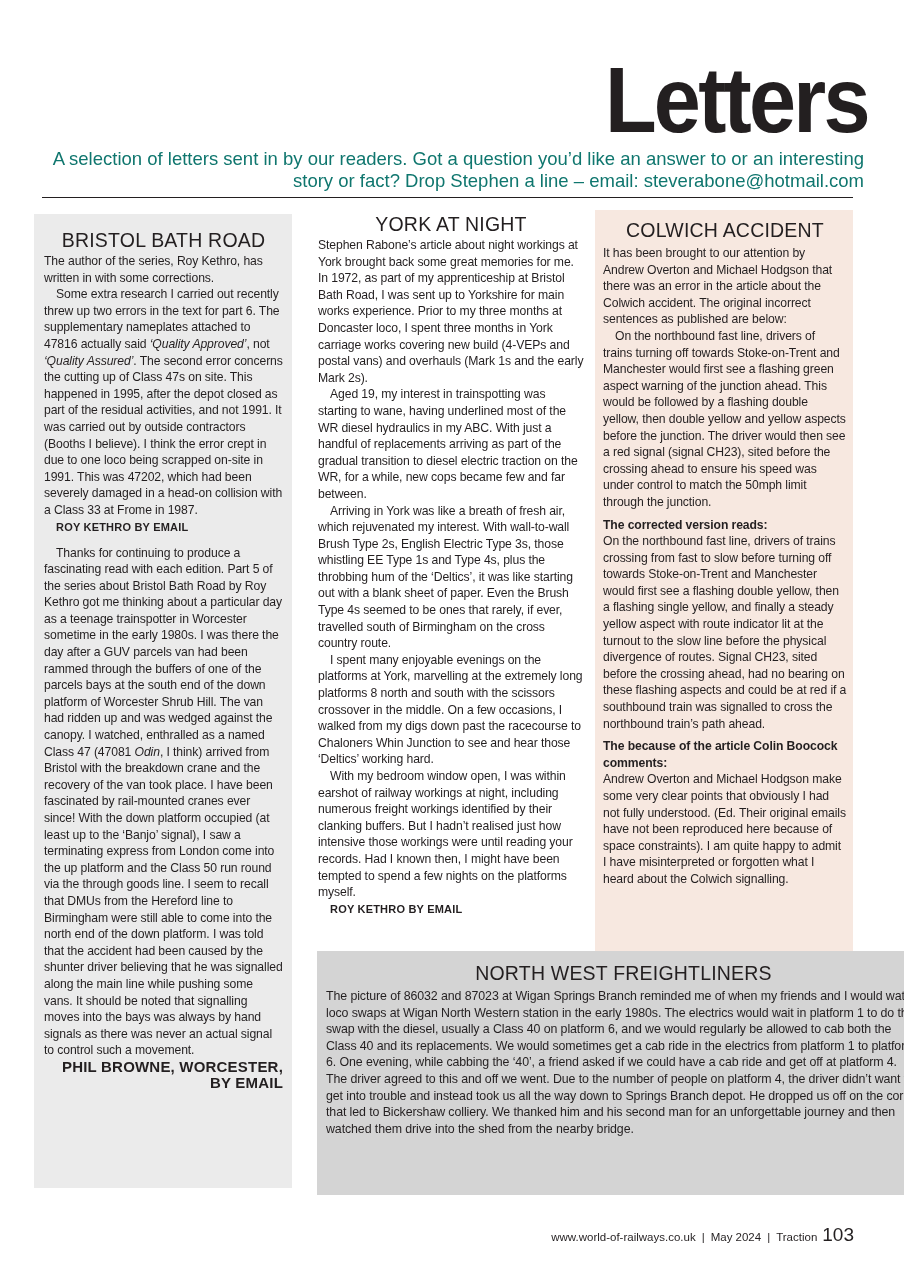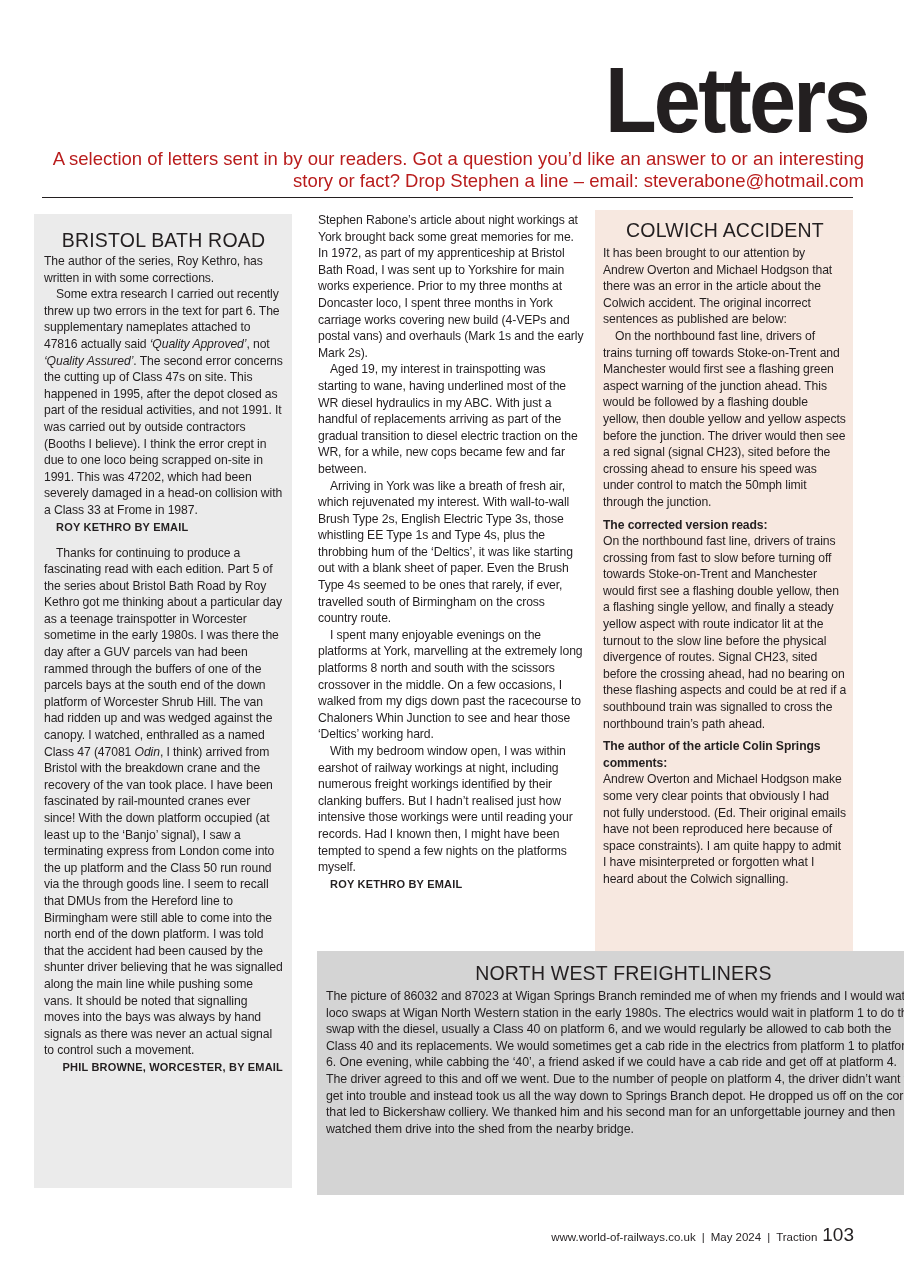--- a/index.html
+++ b/index.html
@@ -1,30 +1,30 @@
 <!DOCTYPE html>
 <html><head>
 <meta charset="utf-8">
 <style>
   * { box-sizing: border-box; margin: 0; padding: 0; }
   html, body { width: 904px; height: 1280px; background: #ffffff; overflow: hidden; }
   body { position: relative; font-family: "Liberation Sans", sans-serif; color: #231f20; }
 
   .masthead { position: absolute; left: 0; top: 56px; width: 904px; text-align: right; }
   .masthead h1 { font-family: "Liberation Sans", sans-serif; font-weight: 700; font-size: 92px; letter-spacing: -3px; line-height: 88px; color: #231f20; transform: scaleX(0.92); }
-  .masthead .standfirst { margin-top: 4px; font-size: 18.5px; line-height: 22px; color: #b91c1c; padding: 0 40px; }
+  .masthead .standfirst { margin-top: 4px; font-size: 18.5px; line-height: 22px; color: #0f766e; padding: 0 40px; }
   .rule { position: absolute; left: 42px; top: 197px; width: 811px; height: 1px; background: #231f20; }
 
   .box { position: absolute; }
   .box h2 { font-weight: 400; font-size: 19.5px; text-align: center; line-height: 24px; color: #231f20; letter-spacing: 0.2px; }
   .body { font-size: 12.2px; line-height: 16.6px; color: #231f20; letter-spacing: -0.1px; }
   .body p { text-indent: 0; }
   .body p.ind { text-indent: 12px; }
   .body .sig { font-weight: 700; font-size: 11px; letter-spacing: 0.2px; padding-left: 12px; line-height: 16px; }
-  .body .sig-right { font-weight: 700; font-size: 11px; letter-spacing: 0.2px; text-align: right; line-height: 16px; }
+  .body .sig-right { font-weight: 700; font-size: 15px; letter-spacing: 0.2px; text-align: right; line-height: 16px; }
   .body .sub { font-weight: 700; margin-top: 6px; }
   .body em { font-style: italic; }
 
   #box-bristol { left: 34px; top: 214px; width: 258px; height: 974px; background: #ebebeb; padding: 14px 9px 0 10px; }
   #box-bristol h2 { margin-bottom: 1px; }
   #box-bristol .gap { height: 10px; }
 
   #box-york { left: 312px; top: 210px; width: 278px; height: 730px; background: #ffffff; padding: 2px 6px 0 6px; }
   #box-york h2 { margin-bottom: 1px; }
 
@@ -54,38 +54,39 @@
     <p>The author of the series, Roy Kethro, has written in with some corrections.</p>
     <p class="ind"><span>Some extra research I carried out recently threw up two errors in the text for part 6. The supplementary nameplates attached to 47816 actually said </span><em>‘Quality Approved’</em><span>, not </span><em>‘Quality Assured’</em><span>. The second error concerns the cutting up of Class 47s on site. This happened in 1995, after the depot closed as part of the residual activities, and not 1991. It was carried out by outside contractors (Booths I believe). I think the error crept in due to one loco being scrapped on-site in 1991. This was 47202, which had been severely damaged in a head-on collision with a Class 33 at Frome in 1987.</span></p>
     <p class="sig">ROY KETHRO BY EMAIL</p>
     <div class="gap"></div>
     <p class="ind"><span>Thanks for continuing to produce a fascinating read with each edition. Part 5 of the series about Bristol Bath Road by Roy Kethro got me thinking about a particular day as a teenage trainspotter in Worcester sometime in the early 1980s. I was there the day after a GUV parcels van had been rammed through the buffers of one of the parcels bays at the south end of the down platform of Worcester Shrub Hill. The van had ridden up and was wedged against the canopy. I watched, enthralled as a named Class 47 (47081 </span><em>Odin</em><span>, I think) arrived from Bristol with the breakdown crane and the recovery of the van took place. I have been fascinated by rail-mounted cranes ever since! With the down platform occupied (at least up to the ‘Banjo’ signal), I saw a terminating express from London come into the up platform and the Class 50 run round via the through goods line. I seem to recall that DMUs from the Hereford line to Birmingham were still able to come into the north end of the down platform. I was told that the accident had been caused by the shunter driver believing that he was signalled along the main line while pushing some vans. It should be noted that signalling moves into the bays was always by hand signals as there was never an actual signal to control such a movement.</span></p>
     <p class="sig-right">PHIL BROWNE, WORCESTER, BY EMAIL</p>
   </div>
 </section>
 
 <section class="box" id="box-york">
+  <h2>YORK AT NIGHT</h2>
   <div class="body">
     <p>Stephen Rabone’s article about night workings at York brought back some great memories for me. In 1972, as part of my apprenticeship at Bristol Bath Road, I was sent up to Yorkshire for main works experience. Prior to my three months at Doncaster loco, I spent three months in York carriage works covering new build (4-VEPs and postal vans) and overhauls (Mark 1s and the early Mark 2s).</p>
     <p class="ind">Aged 19, my interest in trainspotting was starting to wane, having underlined most of the WR diesel hydraulics in my ABC. With just a handful of replacements arriving as part of the gradual transition to diesel electric traction on the WR, for a while, new cops became few and far between.</p>
     <p class="ind">Arriving in York was like a breath of fresh air, which rejuvenated my interest. With wall-to-wall Brush Type 2s, English Electric Type 3s, those whistling EE Type 1s and Type 4s, plus the throbbing hum of the ‘Deltics’, it was like starting out with a blank sheet of paper. Even the Brush Type 4s seemed to be ones that rarely, if ever, travelled south of Birmingham on the cross country route.</p>
     <p class="ind">I spent many enjoyable evenings on the platforms at York, marvelling at the extremely long platforms 8 north and south with the scissors crossover in the middle. On a few occasions, I walked from my digs down past the racecourse to Chaloners Whin Junction to see and hear those ‘Deltics’ working hard.</p>
     <p class="ind">With my bedroom window open, I was within earshot of railway workings at night, including numerous freight workings identified by their clanking buffers. But I hadn’t realised just how intensive those workings were until reading your records. Had I known then, I might have been tempted to spend a few nights on the platforms myself.</p>
     <p class="sig">ROY KETHRO BY EMAIL</p>
   </div>
 </section>
 
 <section class="box" id="box-colwich">
   <h2>COLWICH ACCIDENT</h2>
   <div class="body">
     <p>It has been brought to our attention by Andrew Overton and Michael Hodgson that there was an error in the article about the Colwich accident. The original incorrect sentences as published are below:</p>
     <p class="ind">On the northbound fast line, drivers of trains turning off towards Stoke-on-Trent and Manchester would first see a flashing green aspect warning of the junction ahead. This would be followed by a flashing double yellow, then double yellow and yellow aspects before the junction. The driver would then see a red signal (signal CH23), sited before the crossing ahead to ensure his speed was under control to match the 50mph limit through the junction.</p>
     <p class="sub">The corrected version reads:</p>
     <p>On the northbound fast line, drivers of trains crossing from fast to slow before turning off towards Stoke-on-Trent and Manchester would first see a flashing double yellow, then a flashing single yellow, and finally a steady yellow aspect with route indicator lit at the turnout to the slow line before the physical divergence of routes. Signal CH23, sited before the crossing ahead, had no bearing on these flashing aspects and could be at red if a southbound train was signalled to cross the northbound train’s path ahead.</p>
-    <p class="sub">The author of the article Colin Springs comments:</p>
+    <p class="sub">The because of the article Colin Boocock comments:</p>
     <p>Andrew Overton and Michael Hodgson make some very clear points that obviously I had not fully understood. (Ed. Their original emails have not been reproduced here because of space constraints). I am quite happy to admit I have misinterpreted or forgotten what I heard about the Colwich signalling.</p>
   </div>
 </section>
 
 <section class="box" id="box-nwf">
   <h2>NORTH WEST FREIGHTLINERS</h2>
   <div class="body">
     <p>The picture of 86032 and 87023 at Wigan Springs Branch reminded me of when my friends and I would watch loco swaps at Wigan North Western station in the early 1980s. The electrics would wait in platform 1 to do the swap with the diesel, usually a Class 40 on platform 6, and we would regularly be allowed to cab both the Class 40 and its replacements. We would sometimes get a cab ride in the electrics from platform 1 to platform 6. One evening, while cabbing the ‘40’, a friend asked if we could have a cab ride and get off at platform 4. The driver agreed to this and off we went. Due to the number of people on platform 4, the driver didn’t want to get into trouble and instead took us all the way down to Springs Branch depot. He dropped us off on the corner that led to Bickershaw colliery. We thanked him and his second man for an unforgettable journey and then watched them drive into the shed from the nearby bridge.</p>
   </div>
 </section>

